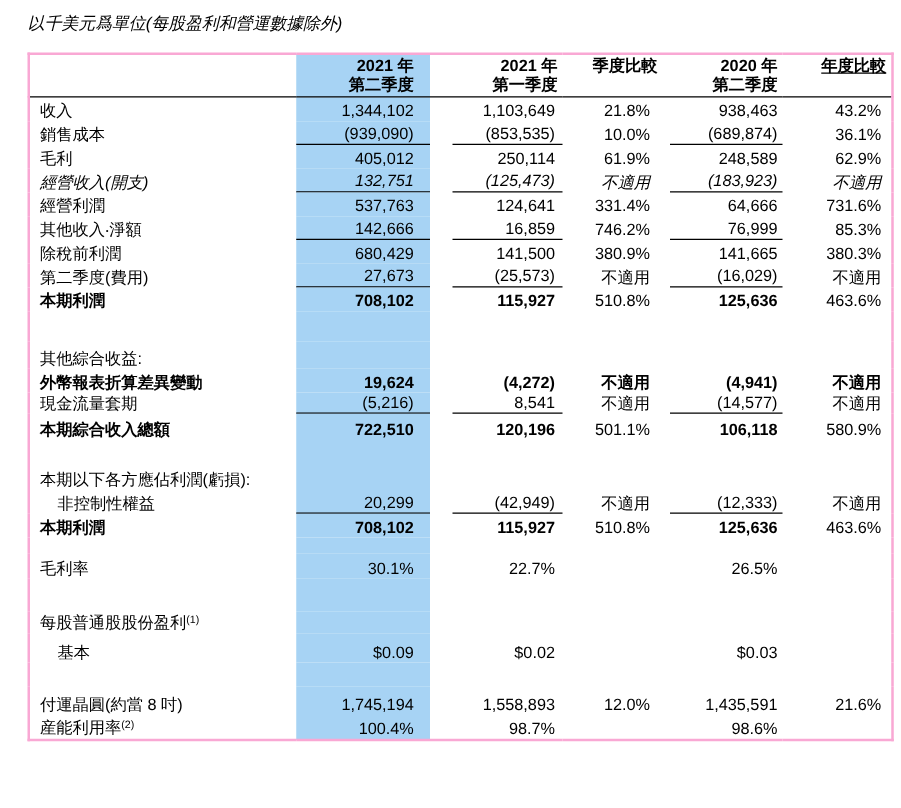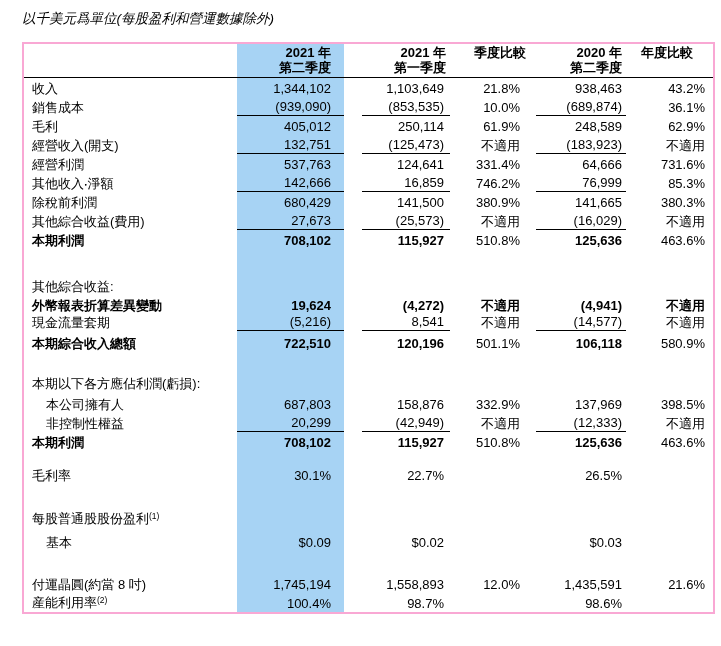--- a/index.html
+++ b/index.html
@@ -18,21 +18,21 @@
   }
   thead th{
     font-weight:bold;font-size:13px;line-height:15px;
     vertical-align:top;text-align:right;
     padding:1px 0 2px 0;border-bottom:1px solid #000;
   }
   thead th.c1{padding-right:13px;}
   thead th.c2{padding-right:4px;}
   thead th.c3{padding-right:2px;}
   thead th.c4{padding-right:4px;}
-  thead th.c5{padding-right:20px;}
+  thead th.c5{padding-right:4px;text-decoration:underline;}
   tbody td{font-size:13px;vertical-align:bottom;padding:0;}
   .lbl{text-align:left;padding-left:8px;line-height:16px;white-space:nowrap;}
   .ind{padding-left:22px;}
   .b{font-weight:bold;}
   .v{text-align:right;line-height:16px;white-space:nowrap;}
   .p1 .v{padding-right:13px;}
   .p2 .v{padding-right:6px;}
   .p3 .v{padding-right:8px;}
   .p4 .v{padding-right:4px;}
   .p5 .v{padding-right:8px;}
@@ -123,21 +123,21 @@
         <td class="p3">
           <div class="v">61.9%</div>
         </td>
         <td class="p4">
           <div class="v">248,589</div>
         </td>
         <td class="p5">
           <div class="v">62.9%</div>
         </td>
       </tr>
-      <tr style="height: 19px;">
+      <tr style="height: 19px; font-style: italic;">
         <td class="lbl"><span>經營收入(開支)</span></td>
         <td class="p1 blue">
           <div class="v u">132,751</div>
         </td>
         <td class="p2">
           <div class="v u">(125,473)</div>
         </td>
         <td class="p3">
           <div class="v">不適用</div>
         </td>
@@ -196,21 +196,21 @@
           <div class="v">380.9%</div>
         </td>
         <td class="p4">
           <div class="v">141,665</div>
         </td>
         <td class="p5">
           <div class="v">380.3%</div>
         </td>
       </tr>
       <tr style="height: 19px;">
-        <td class="lbl"><span>其他綜合收益(費用)</span></td>
+        <td class="lbl"><span>第二季度(費用)</span></td>
         <td class="p1 blue">
           <div class="v u">27,673</div>
         </td>
         <td class="p2">
           <div class="v u">(25,573)</div>
         </td>
         <td class="p3">
           <div class="v">不適用</div>
         </td>
         <td class="p4">
@@ -316,38 +316,20 @@
         <td class="p4"></td>
         <td class="p5"></td>
       </tr>
       <tr style="height: 20px;">
         <td class="lbl"><span>本期以下各方應佔利潤(虧損):</span></td>
         <td class="p1 blue"></td>
         <td class="p2"></td>
         <td class="p3"></td>
         <td class="p4"></td>
         <td class="p5"></td>
-      </tr>
-      <tr style="height: 21px;">
-        <td class="lbl ind"><span>本公司擁有人</span></td>
-        <td class="p1 blue">
-          <div class="v">687,803</div>
-        </td>
-        <td class="p2">
-          <div class="v">158,876</div>
-        </td>
-        <td class="p3">
-          <div class="v">332.9%</div>
-        </td>
-        <td class="p4">
-          <div class="v">137,969</div>
-        </td>
-        <td class="p5">
-          <div class="v">398.5%</div>
-        </td>
       </tr>
       <tr style="height: 19px;">
         <td class="lbl ind"><span>非控制性權益</span></td>
         <td class="p1 blue">
           <div class="v u">20,299</div>
         </td>
         <td class="p2">
           <div class="v u">(42,949)</div>
         </td>
         <td class="p3">

